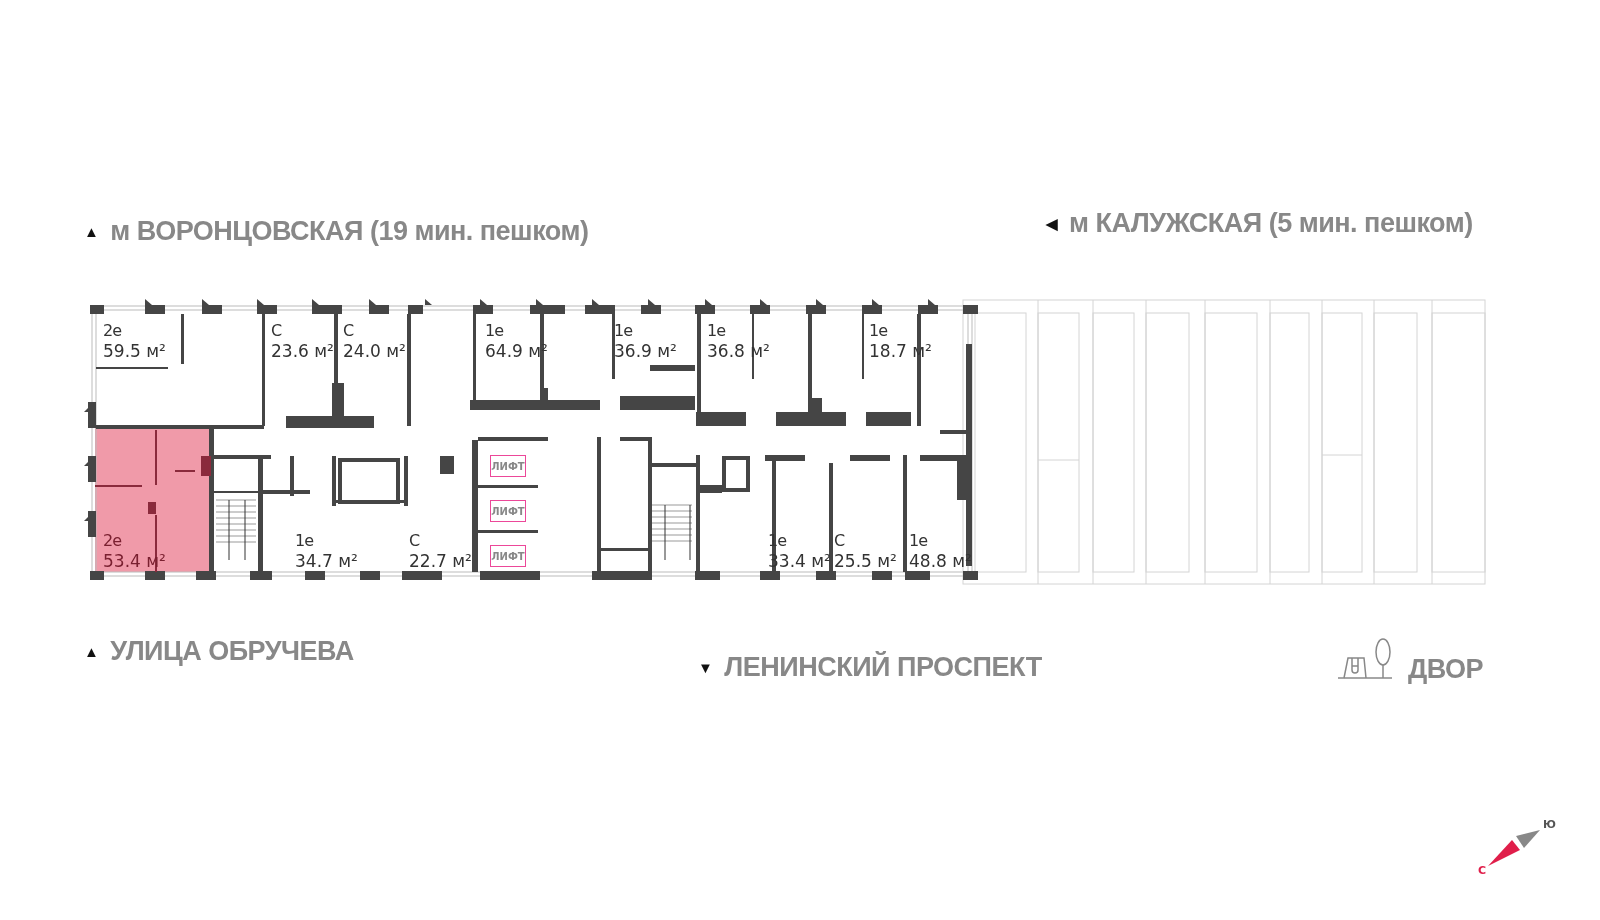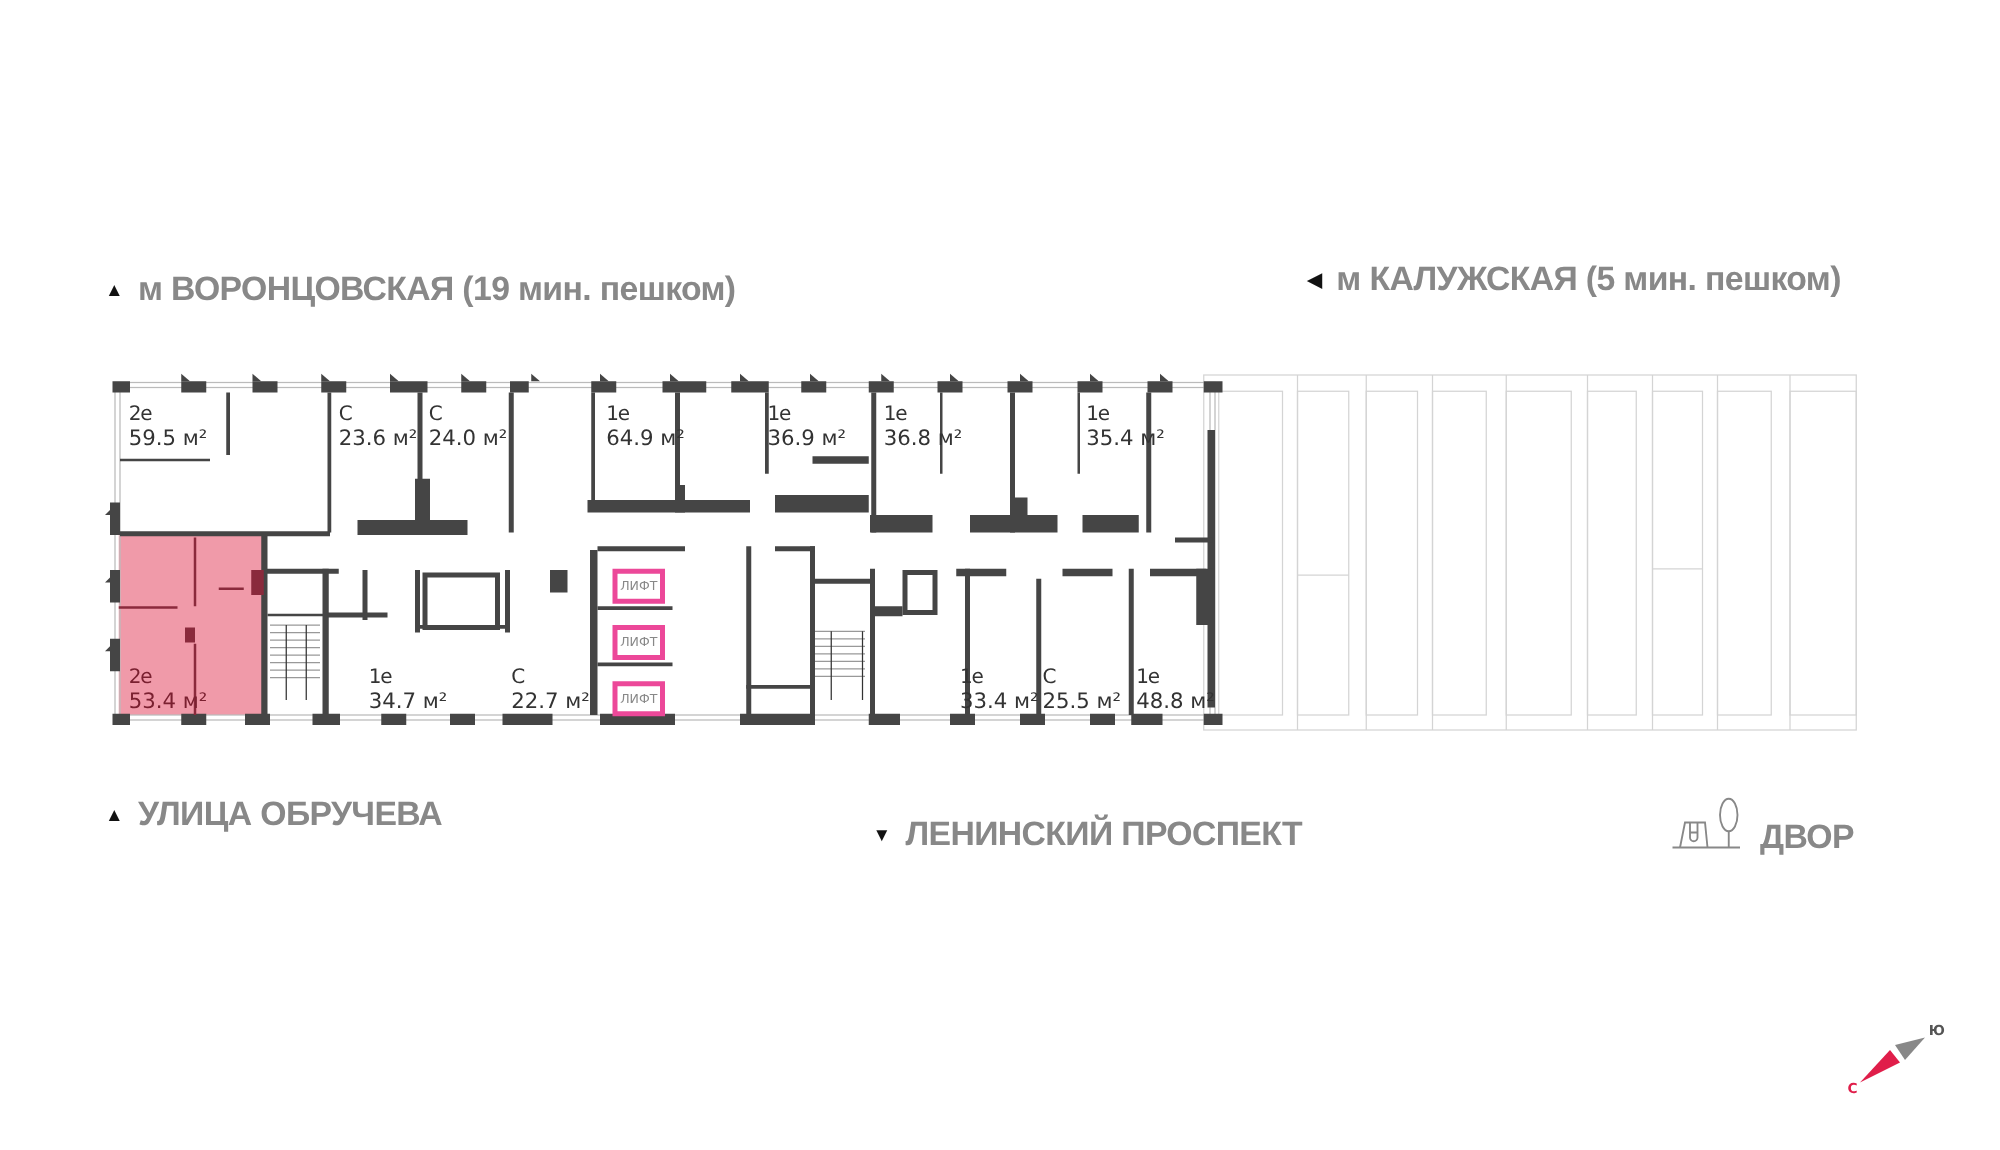--- a/index.html
+++ b/index.html
@@ -4,21 +4,21 @@
 <style>
   html,body{margin:0;padding:0;background:#fff;}
   body{width:1600px;height:920px;position:relative;overflow:hidden;font-family:"DejaVu Sans",sans-serif;}
   .label{position:absolute;color:#888;font-size:27px;font-weight:600;letter-spacing:-0.5px;white-space:nowrap;font-family:"Liberation Sans",sans-serif;}
   .label .arrow{display:inline-block;color:#111;font-size:15px;margin-right:12px;vertical-align:3px;}
   #plan{position:absolute;left:0;top:0;}
   .apt{position:absolute;color:#333;font-family:"DejaVu Sans",sans-serif;pointer-events:auto;cursor:pointer;}
   .apt .t{font-size:16px;line-height:22px;letter-spacing:-1px;}
   .apt .a{font-size:17px;line-height:14px;margin-top:2px;}
   .apt.sel{color:#7a2030;}
-  .lift{position:absolute;width:34px;height:20px;border:4px solid #ec4899;font-size:10px;color:#888;display:flex;align-items:center;justify-content:center;font-family:"DejaVu Sans",sans-serif;}
+  .lift{position:absolute;width:34px;height:20px;border:1px solid #ec4899;font-size:10px;color:#888;display:flex;align-items:center;justify-content:center;font-family:"DejaVu Sans",sans-serif;font-weight:bold;}
   .compass-s,.compass-n{position:absolute;font-size:11px;font-weight:700;}
   .compass-s{color:#e01e4a;}
   .compass-n{color:#555;}
 </style>
 </head>
 <body>
 
 <div class="label" style="left:84px;top:216px;">
   <span class="arrow">▲</span><span>м ВОРОНЦОВСКАЯ  (19 мин. пешком)</span>
 </div>
@@ -258,21 +258,21 @@
 <div class="apt" style="left:614px;top:320px;">
     <div class="t">1е</div>
     <div class="a">36.9 м²</div>
   </div>
 <div class="apt" style="left:707px;top:320px;">
     <div class="t">1е</div>
     <div class="a">36.8 м²</div>
   </div>
 <div class="apt" style="left:869px;top:320px;">
     <div class="t">1е</div>
-    <div class="a">35.4 м²</div>
+    <div class="a">18.7 м²</div>
   </div>
 
 <div class="apt sel" style="left:103px;top:530px;">
     <div class="t">2е</div>
     <div class="a">53.4 м²</div>
   </div>
 <div class="apt" style="left:295px;top:530px;">
     <div class="t">1е</div>
     <div class="a">34.7 м²</div>
   </div>

